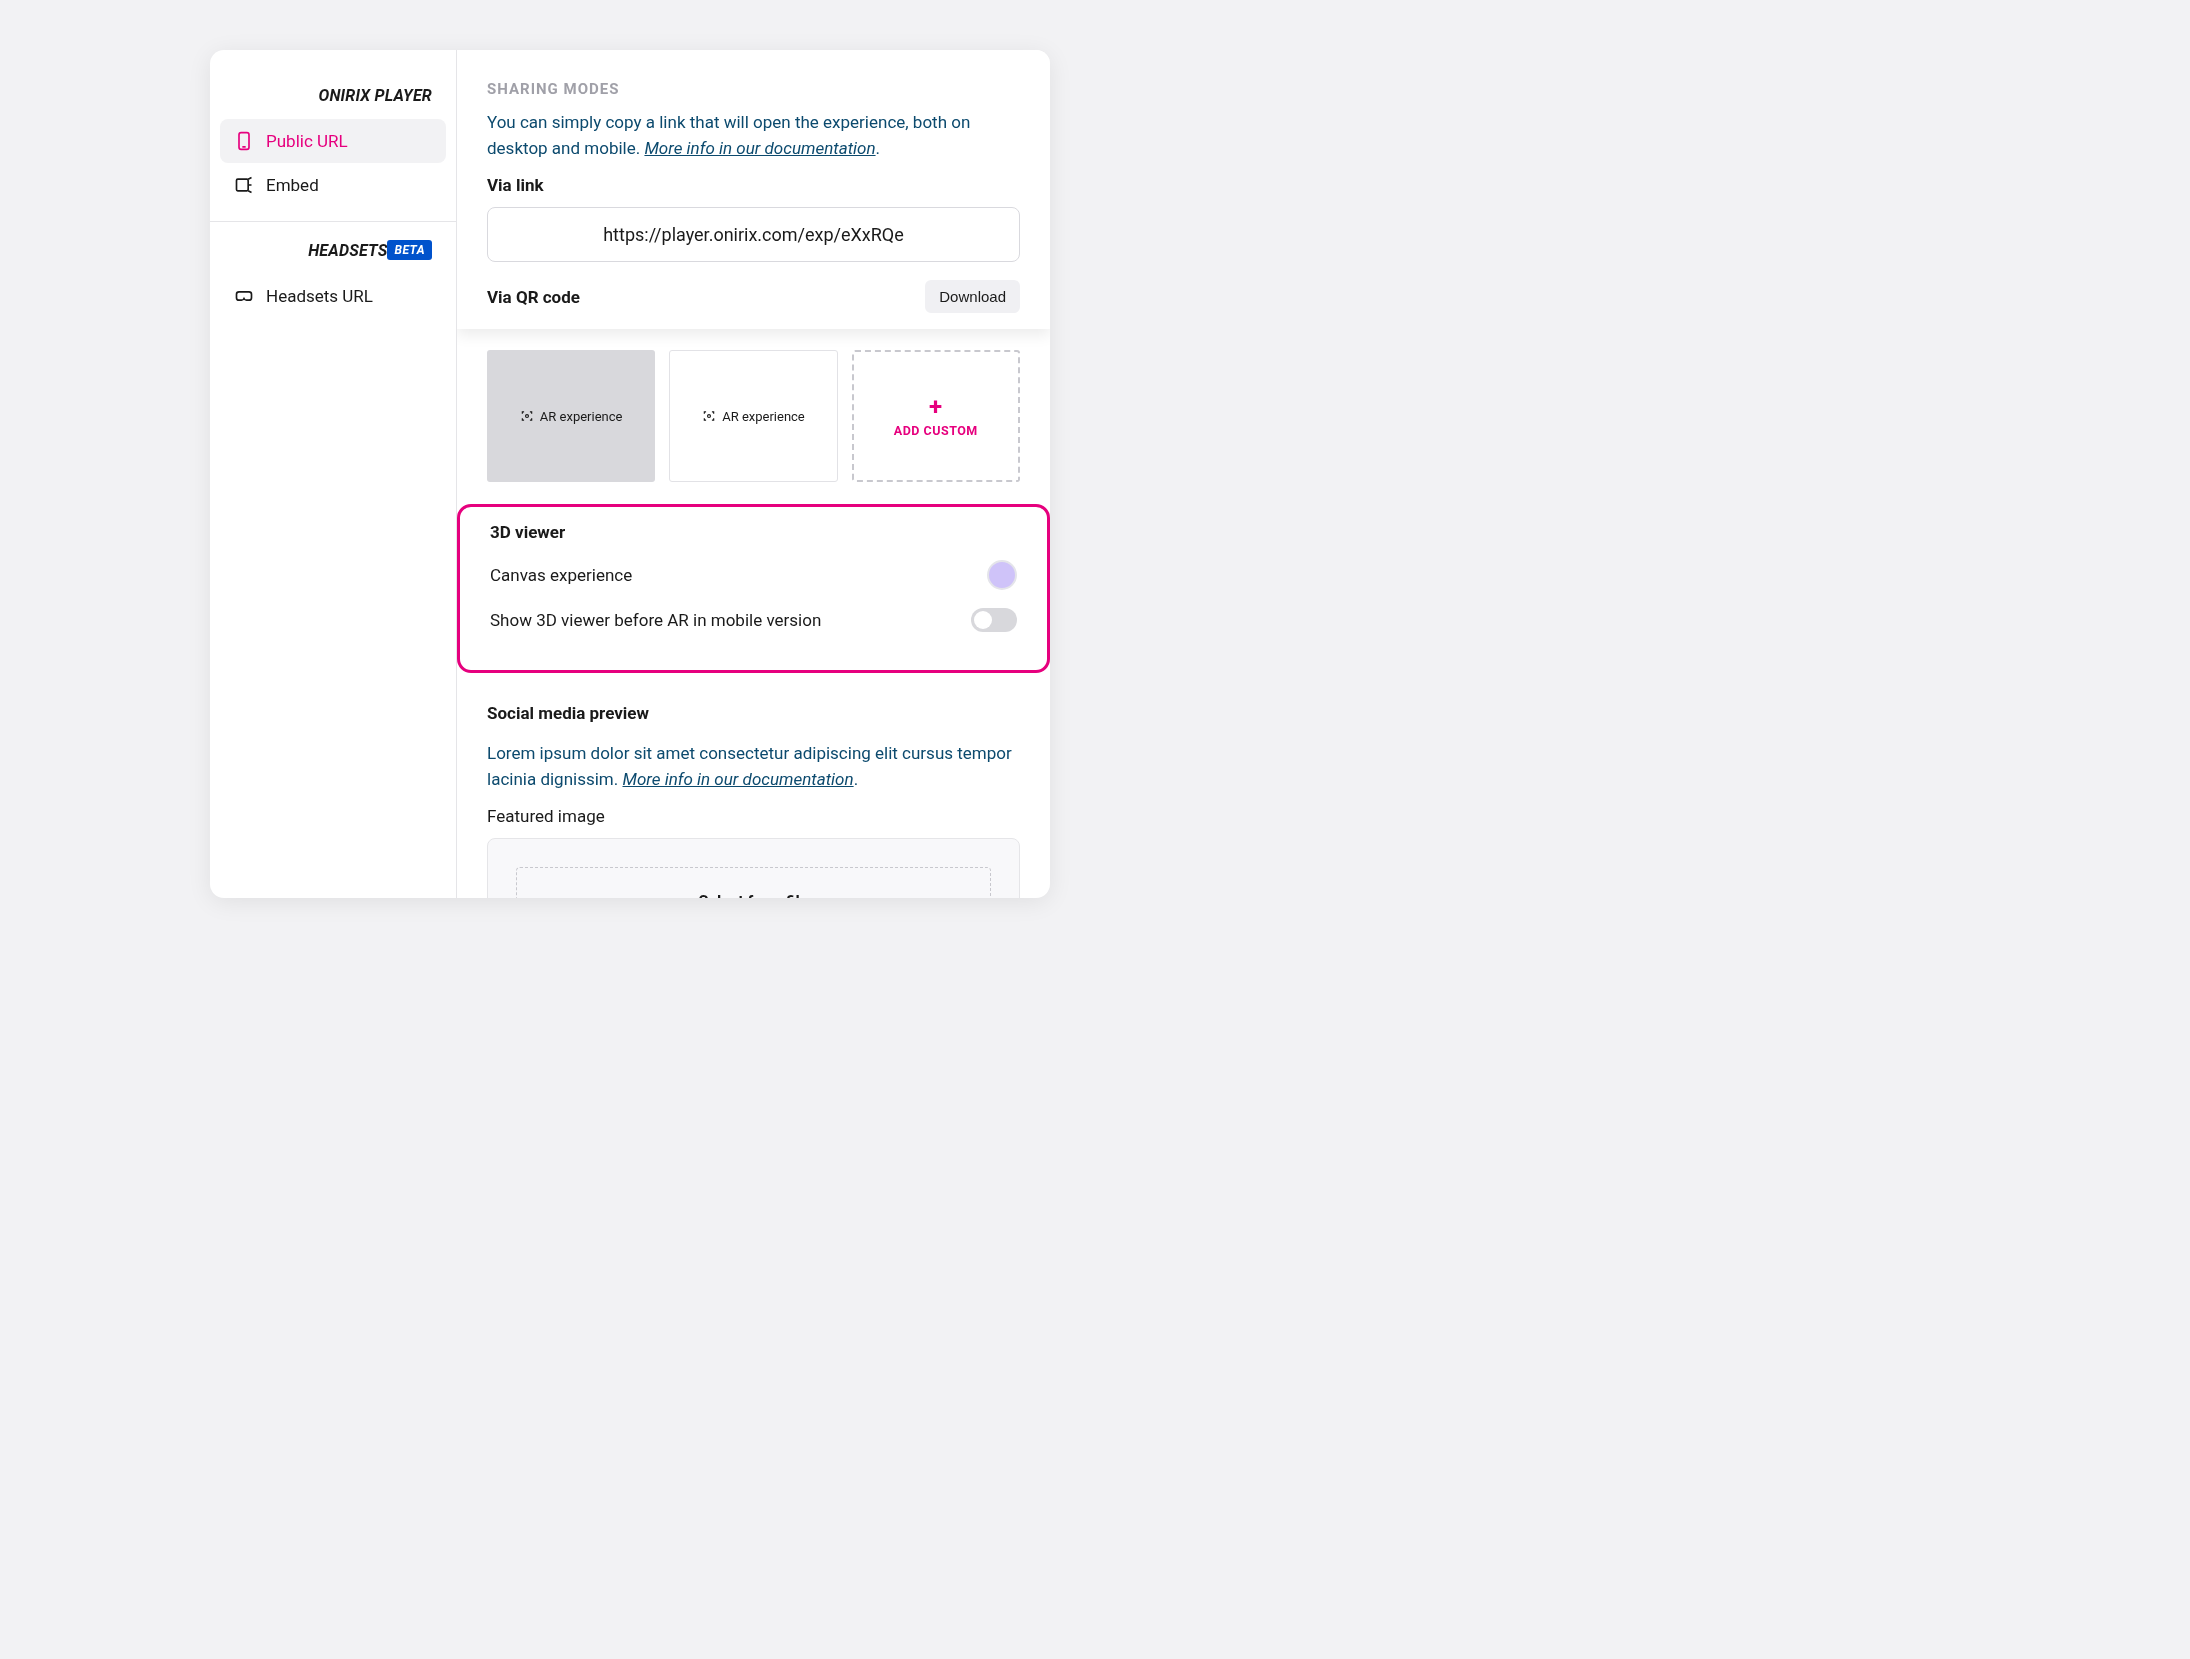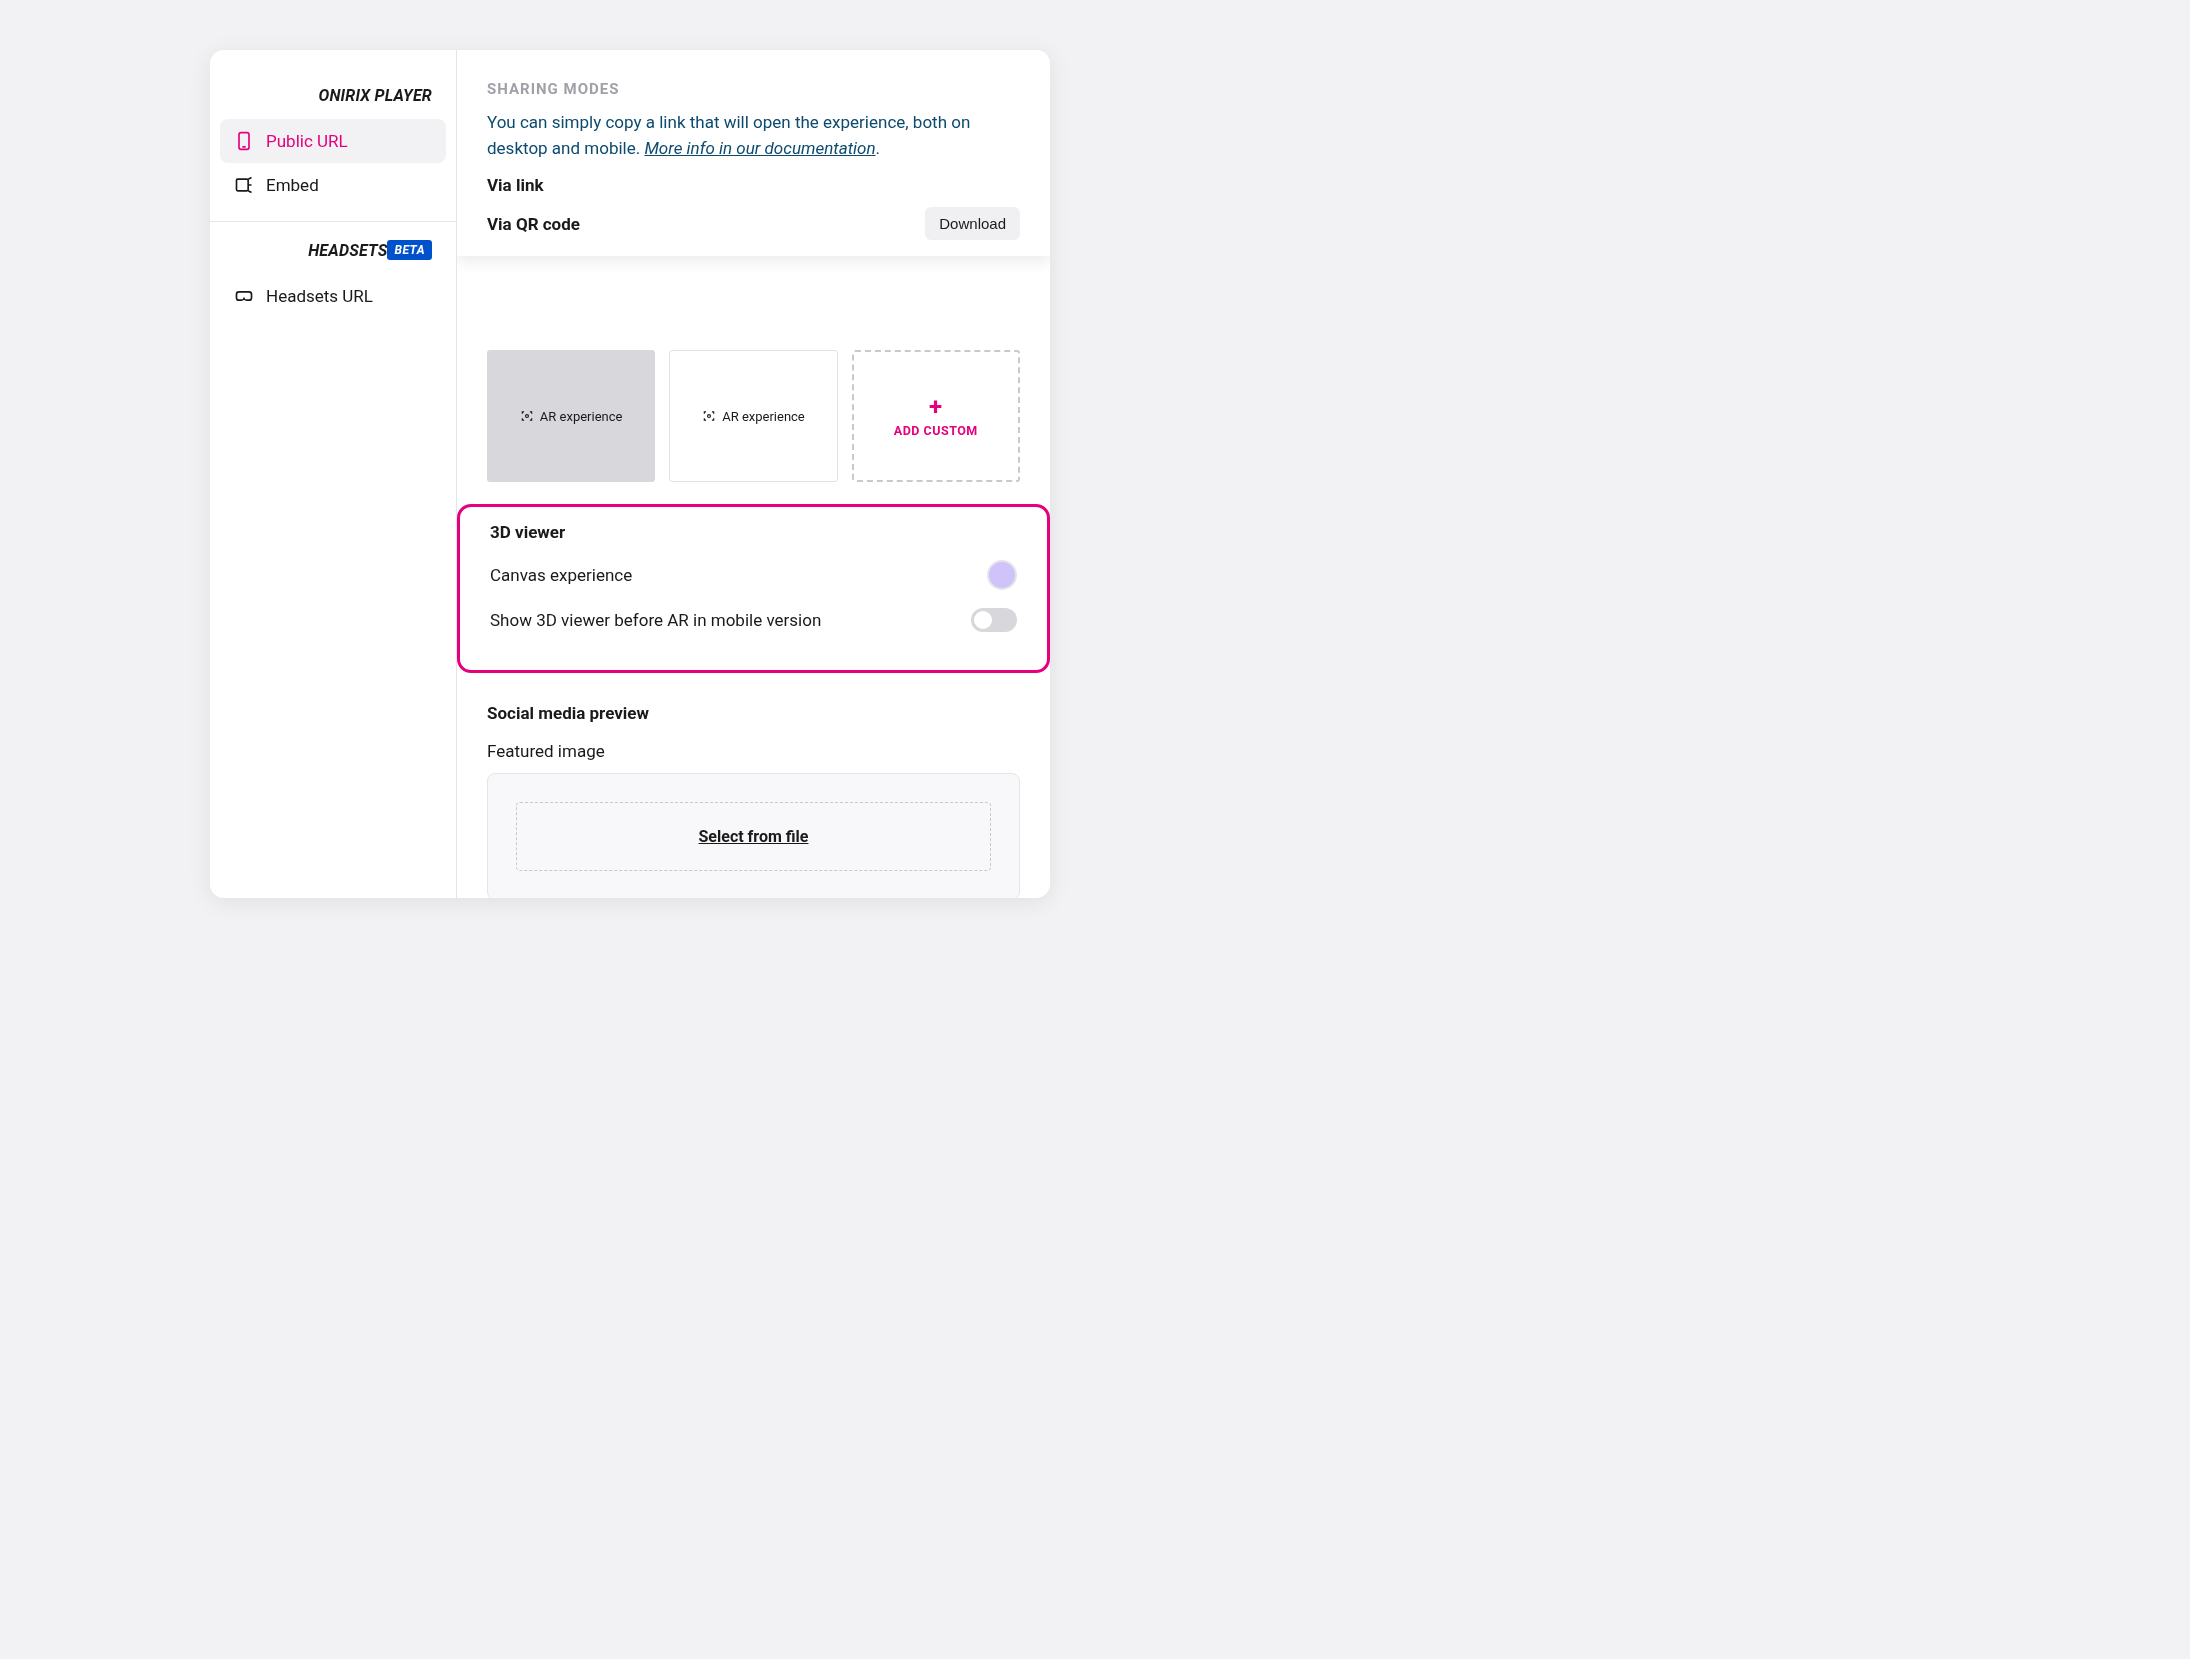--- a/index.html
+++ b/index.html
@@ -318,36 +318,40 @@
             <span class="color-swatch" style="background:#cfc3f9;"></span>
           </div>
           <div class="setting-row">
             <span>Show 3D viewer before AR in mobile version</span>
             <span class="toggle"></span>
           </div>
         </div>
 
         <div>
           <div class="section-title">Social media preview</div>
+          <p class="paragraph">
+            <span>Lorem ipsum dolor sit amet consectetur adipiscing elit cursus tempor lacinia dignissim. </span><span class="link">More info in our documentation</span><span>.</span>
+          </p>
           <div class="sub-label">Featured image</div>
           <div class="upload-area">
             <div class="upload-inner">
               <a>Select from file</a>
             </div>
           </div>
         </div>
 
       </div>
 
       <div class="sticky-top">
         <div class="section-eyebrow">SHARING MODES</div>
         <p class="paragraph">
           <span>You can simply copy a link that will open the experience, both on desktop and mobile. </span><span class="link">More info in our documentation</span><span>.</span>
         </p>
         <div class="label-strong">Via link</div>
+        <div class="url-box">https://player.onirix.com/exp/eXxRQe</div>
         <div class="row-between">
           <div class="label-strong" style="margin-bottom:0;">Via QR code</div>
           <button class="download-btn">Download</button>
         </div>
       </div>
 
     </div>
   </div>
 
 </div>

